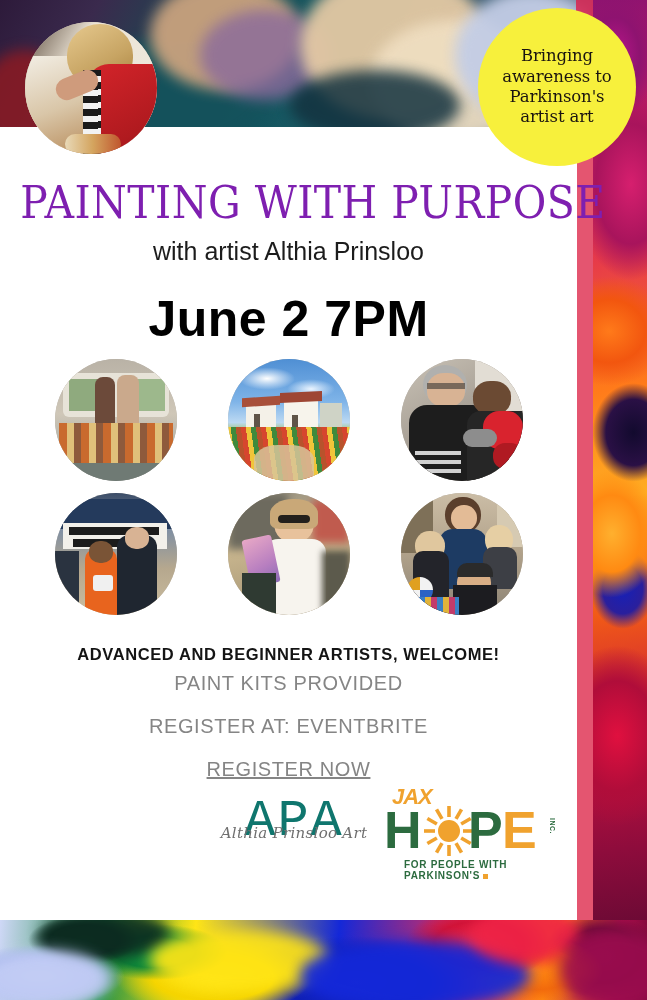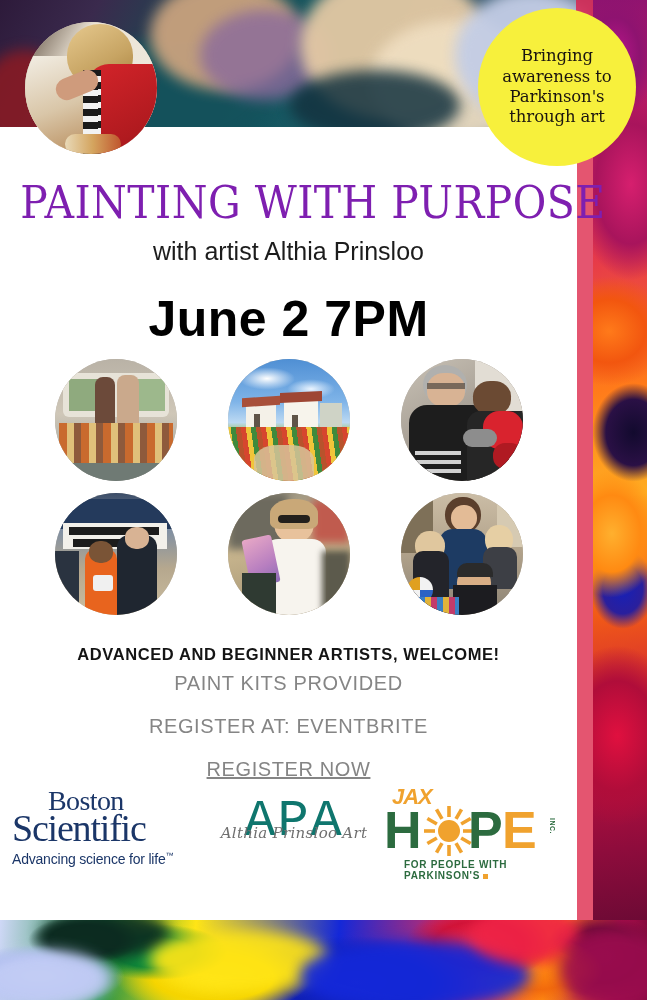--- a/index.html
+++ b/index.html
@@ -228,21 +228,21 @@
   <div class="ap" style="left:62px;top:42px;width:80px;height:92px;border-radius:22px 12px 0 0;background:linear-gradient(150deg,#d4242a 0%,#b01a1f 70%,#8e1216 100%);"></div>
   <div class="ap" style="left:58px;top:48px;width:18px;height:84px;background:repeating-linear-gradient(178deg,#1a1a1a 0 7px,#f2f2f2 7px 13px);"></div>
   <div class="ap" style="left:30px;top:52px;width:44px;height:22px;border-radius:12px;transform:rotate(-22deg);background:#cf9b7c;"></div>
   <div class="ap" style="left:40px;top:112px;width:56px;height:20px;border-radius:10px;background:linear-gradient(90deg,#e8d9b8,#d4a45e,#c0562e);"></div>
 </div>
 
 <div id="awareness-badge">
   <div class="badge-text">Bringing
 awareness to
 Parkinson's
-through art</div>
+artist art</div>
 </div>
 
 <div id="pink-bar-top"></div>
 <div id="right-strip">
   <div id="right-art"></div>
 </div>
 <div id="pink-bar"></div>
 
 <div id="content">
 
@@ -341,27 +341,20 @@
 
   <div id="info-block">
     <div class="line-bold">ADVANCED AND BEGINNER ARTISTS, WELCOME!</div>
     <div class="line-light sp1">PAINT KITS PROVIDED</div>
     <div class="line-light sp3">REGISTER AT: EVENTBRITE</div>
     <div class="line-light sp3" id="register-link">REGISTER NOW</div>
   </div>
 
   <div id="logo-row">
 
-    <div id="logo-boston">
-      <div class="bs-boston">Boston</div>
-      <div class="bs-scientific">Scientific</div>
-      <div class="bs-tag">
-        <span>Advancing science for life</span><sup>™</sup>
-      </div>
-    </div>
 
     <div id="logo-apa">
       <div class="apa-water">APA</div>
       <div class="apa-name">Althia Prinsloo Art</div>
     </div>
 
     <div id="logo-jax">
       <div class="jax-word">JAX</div>
       <div class="hope-wrap">
         <span class="h-l">H</span>

